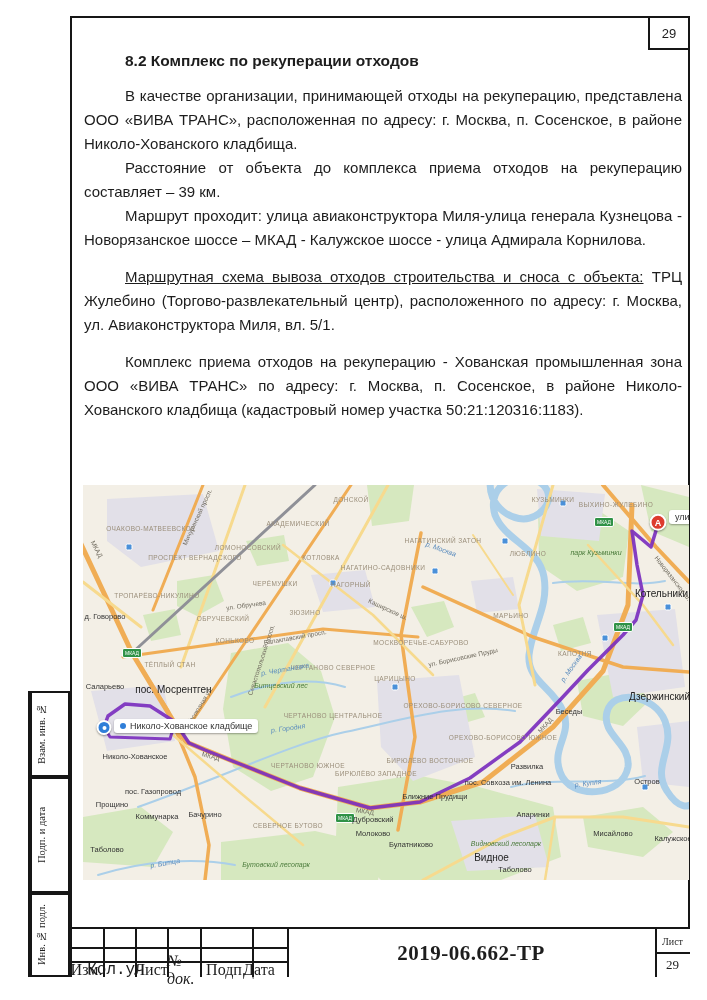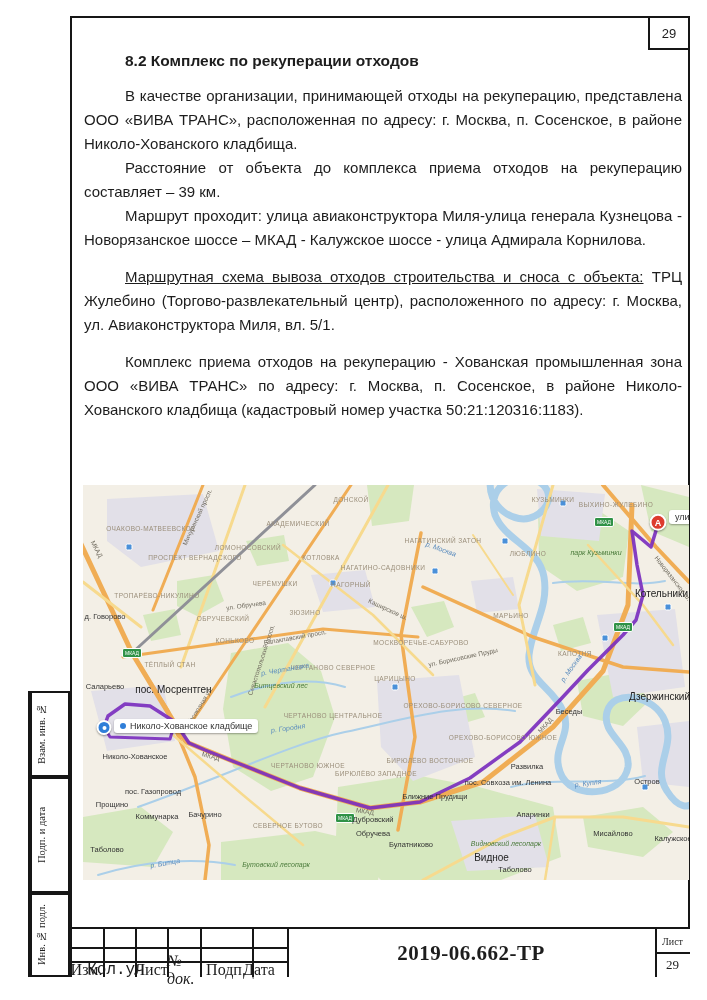--- a/index.html
+++ b/index.html
@@ -200,21 +200,21 @@
         <div class="mlabel ml-t" style="left: 444px; top: 281px;">Развилка</div>
         <div class="mlabel ml-t" style="left: 425px; top: 297px;">пос. Совхоза им. Ленина</div>
         <div class="mlabel ml-t" style="left: 564px; top: 296px;">Остров</div>
         <div class="mlabel ml-tb" style="left: 400px; top: 372px;">Видное</div>
         <div class="mlabel ml-t" style="left: 450px; top: 329px;">Апаринки</div>
         <div class="mlabel ml-t" style="left: 530px; top: 348px;">Мисайлово</div>
         <div class="mlabel ml-t" style="left: 590px; top: 353px;">Калужское</div>
         <div class="mlabel ml-t" style="left: 352px; top: 311px;">Ближние Прудищи</div>
         <div class="mlabel ml-t" style="left: 328px; top: 359px;">Булатниково</div>
         <div class="mlabel ml-t" style="left: 290px; top: 334px;">Дубровский</div>
-        <div class="mlabel ml-t" style="left: 290px; top: 348px;">Обручева</div>
+        <div class="mlabel ml-t" style="left: 290px; top: 348px;">Молоково</div>
         <div class="mlabel ml-t" style="left: 432px; top: 384px;">Таболово</div>
         <div class="mlabel ml-tb" style="left: 570px; top: 108px;">Котельники</div>
         <div class="mlabel ml-tb" style="left: 568px; top: 179px; margin-top: 32px;">Дзержинский</div>
         <div class="mlabel ml-w" style="left: 488px; top: 183px; transform: translate(-50%, -50%) rotate(-55deg);">р. Москва</div>
         <div class="mlabel ml-w" style="left: 358px; top: 64px; transform: translate(-50%, -50%) rotate(20deg);">р. Москва</div>
         <div class="mlabel ml-w" style="left: 205px; top: 243px; transform: translate(-50%, -50%) rotate(-8deg);">р. Городня</div>
         <div class="mlabel ml-w" style="left: 202px; top: 184px; transform: translate(-50%, -50%) rotate(-10deg);">р. Чертановка</div>
         <div class="mlabel ml-w" style="left: 505px; top: 298px; transform: translate(-50%, -50%) rotate(-8deg);">р. Купля</div>
         <div class="mlabel ml-w" style="left: 82px; top: 378px; transform: translate(-50%, -50%) rotate(-10deg);">р. Битца</div>
         <div class="mlabel ml-rd" style="left: 14px; top: 64px; transform: translate(-50%, -50%) rotate(62deg);">МКАД</div>

